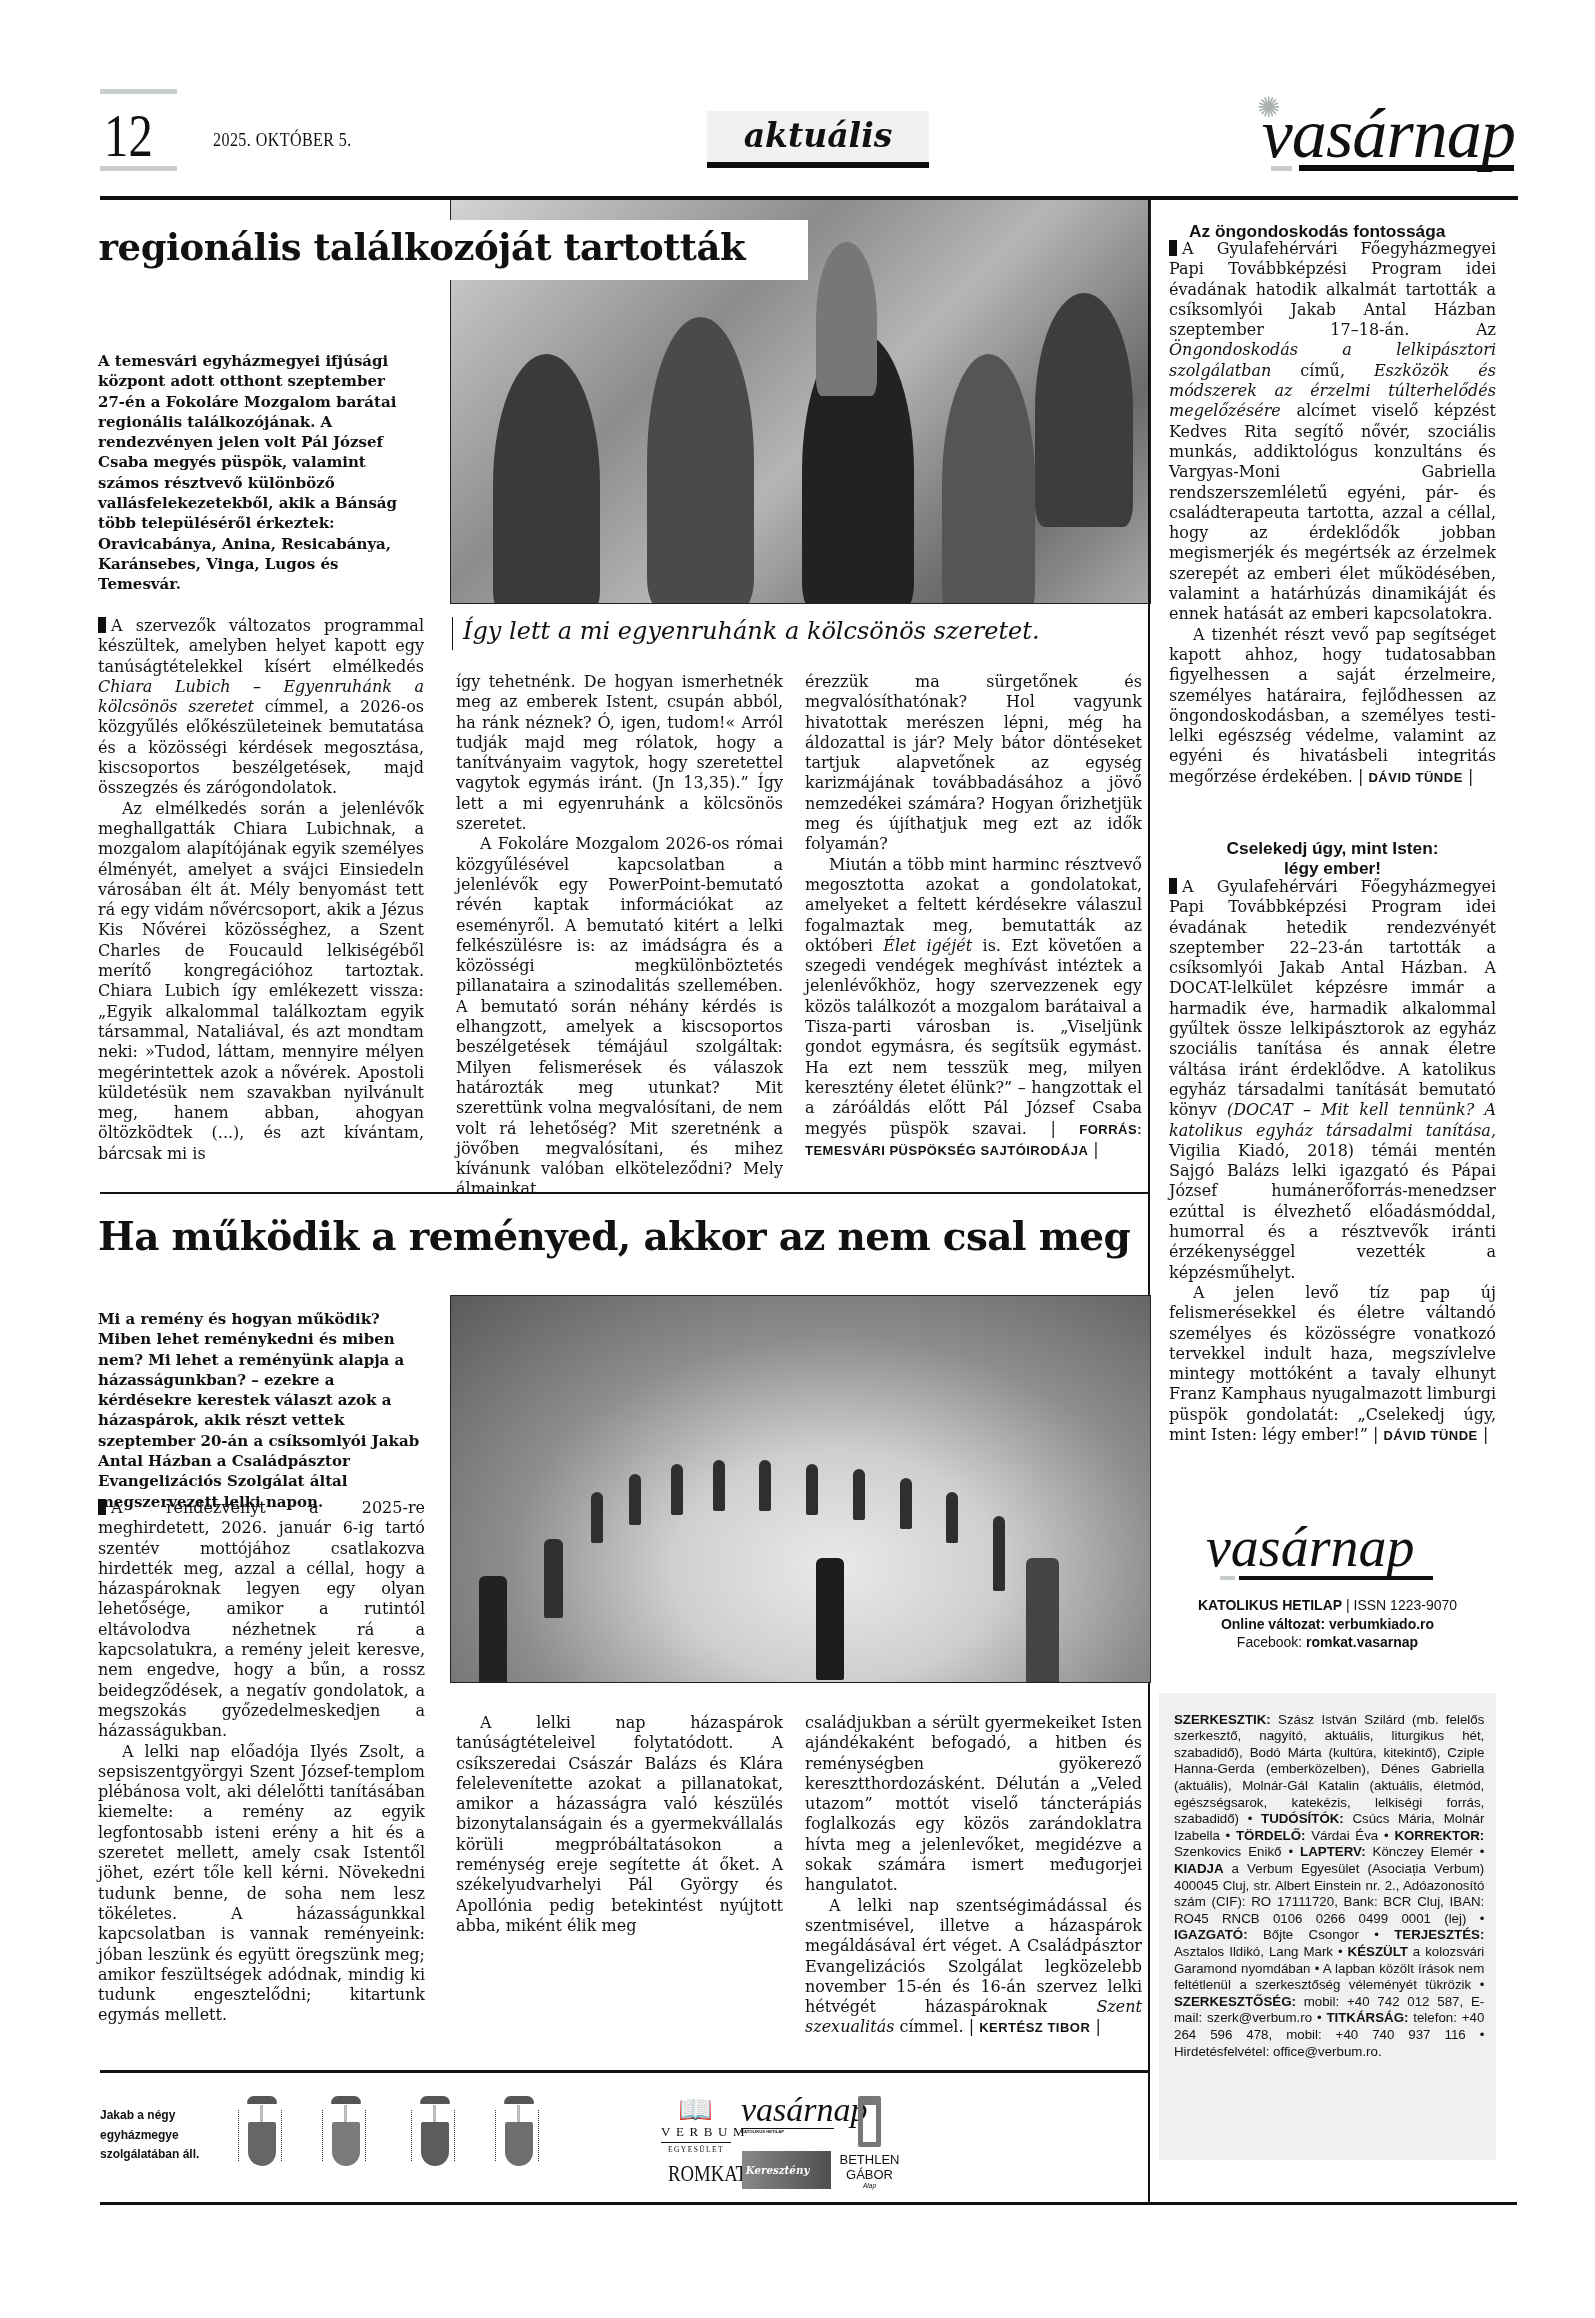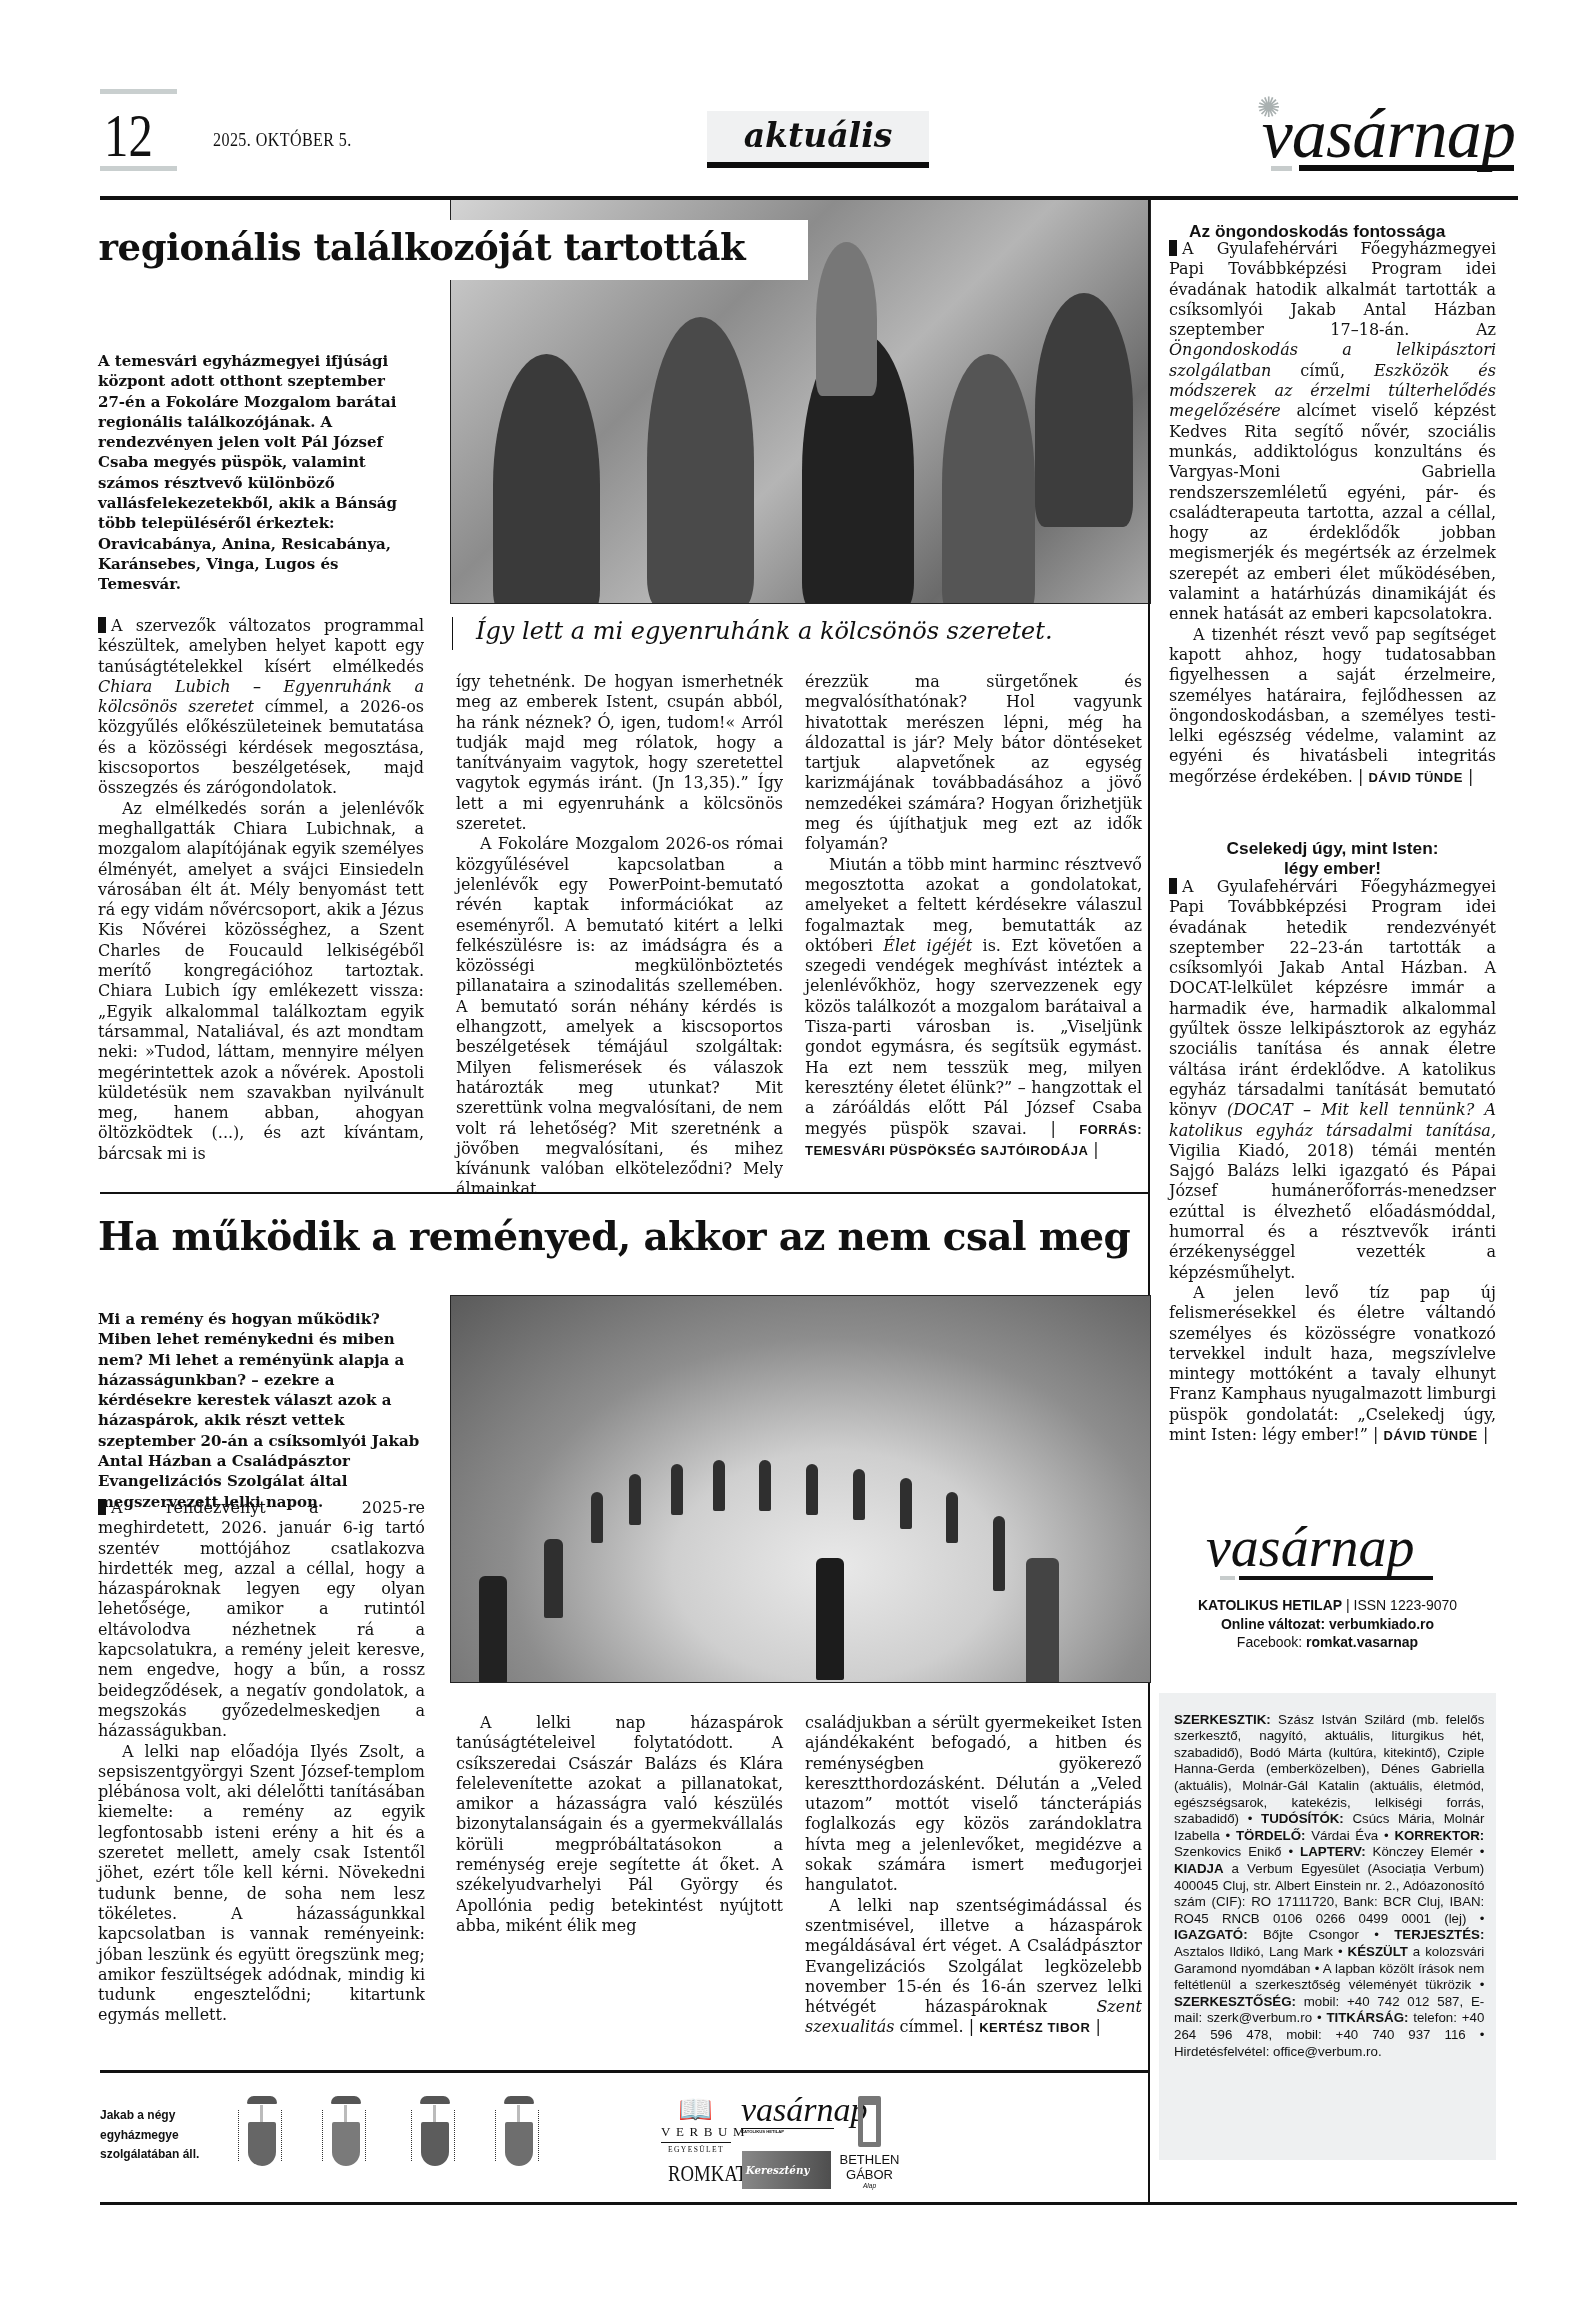--- a/index.html
+++ b/index.html
@@ -29,21 +29,21 @@
   .photo-1 .person { position: absolute; border-radius: 50% 50% 10% 10%; background: #3a3a3a; }
   .headline-box { position: absolute; left: 93px; top: 220px; width: 715px; background: #fff; padding: 4.7px 6.5px 10.3px 5.6px; }
   .headline { font-family: "DejaVu Serif", serif; font-weight: bold; font-size: 37px; line-height: 45px; letter-spacing: -0.5px; }
   .lead { position: absolute; font-family: "DejaVu Serif", serif; font-weight: bold; font-size: 15px; line-height: 20.3px; }
   .body-col { position: absolute; font-family: "DejaVu Serif", serif; font-size: 16px; line-height: 20.3px; text-align: justify; hyphens: auto; }
   .body-col p { text-indent: 1.5em; }
   .body-col p.first { text-indent: 0; }
   .body-col .marker { display: inline-block; width: 8.4px; height: 16px; background: #111; margin-right: 4.7px; vertical-align: -1.9px; }
   .body-col i { font-style: italic; }
   .byline { font-family: "Liberation Sans", sans-serif; font-weight: bold; font-size: 13px; letter-spacing: 0.5px; }
-  .pullquote { position: absolute; left: 452px; top: 617px; width: 692px; height: 33px; border-left: 1.9px solid #111; padding-left: 23px; font-family: "DejaVu Serif", serif; font-style: italic; font-size: 24px; line-height: 28px; white-space: nowrap; }
+  .pullquote { position: absolute; left: 452px; top: 617px; width: 692px; height: 33px; border-left: 1.9px solid #111; padding-left: 10px; font-family: "DejaVu Serif", serif; font-style: italic; font-size: 24px; line-height: 28px; white-space: nowrap; }
 
   .col-divider { position: absolute; width: 1.9px; background: #111; }
 
   
   .side-title { position: absolute; font-family: "Liberation Sans", sans-serif; font-weight: bold; font-size: 17.3px; line-height: 20px; }
 
   
   .headline-2 { position: absolute; left: 98px; top: 1213px; width: 1052px; font-family: "DejaVu Serif", serif; font-weight: bold; font-size: 39px; line-height: 47px; letter-spacing: -0.7px; white-space: nowrap; }
   .photo-2 { left: 450px; top: 1295px; width: 701px; height: 388px; background: radial-gradient(ellipse at 55% 70%, #e9e9e9 0%, #cfcfcf 30%, #8d8d8d 60%, #5a5a5a 100%); }
   .dancer { position: absolute; width: 12px; height: 51px; background: #2f2f2f; border-radius: 6px 6px 1.9px 1.9px; }

